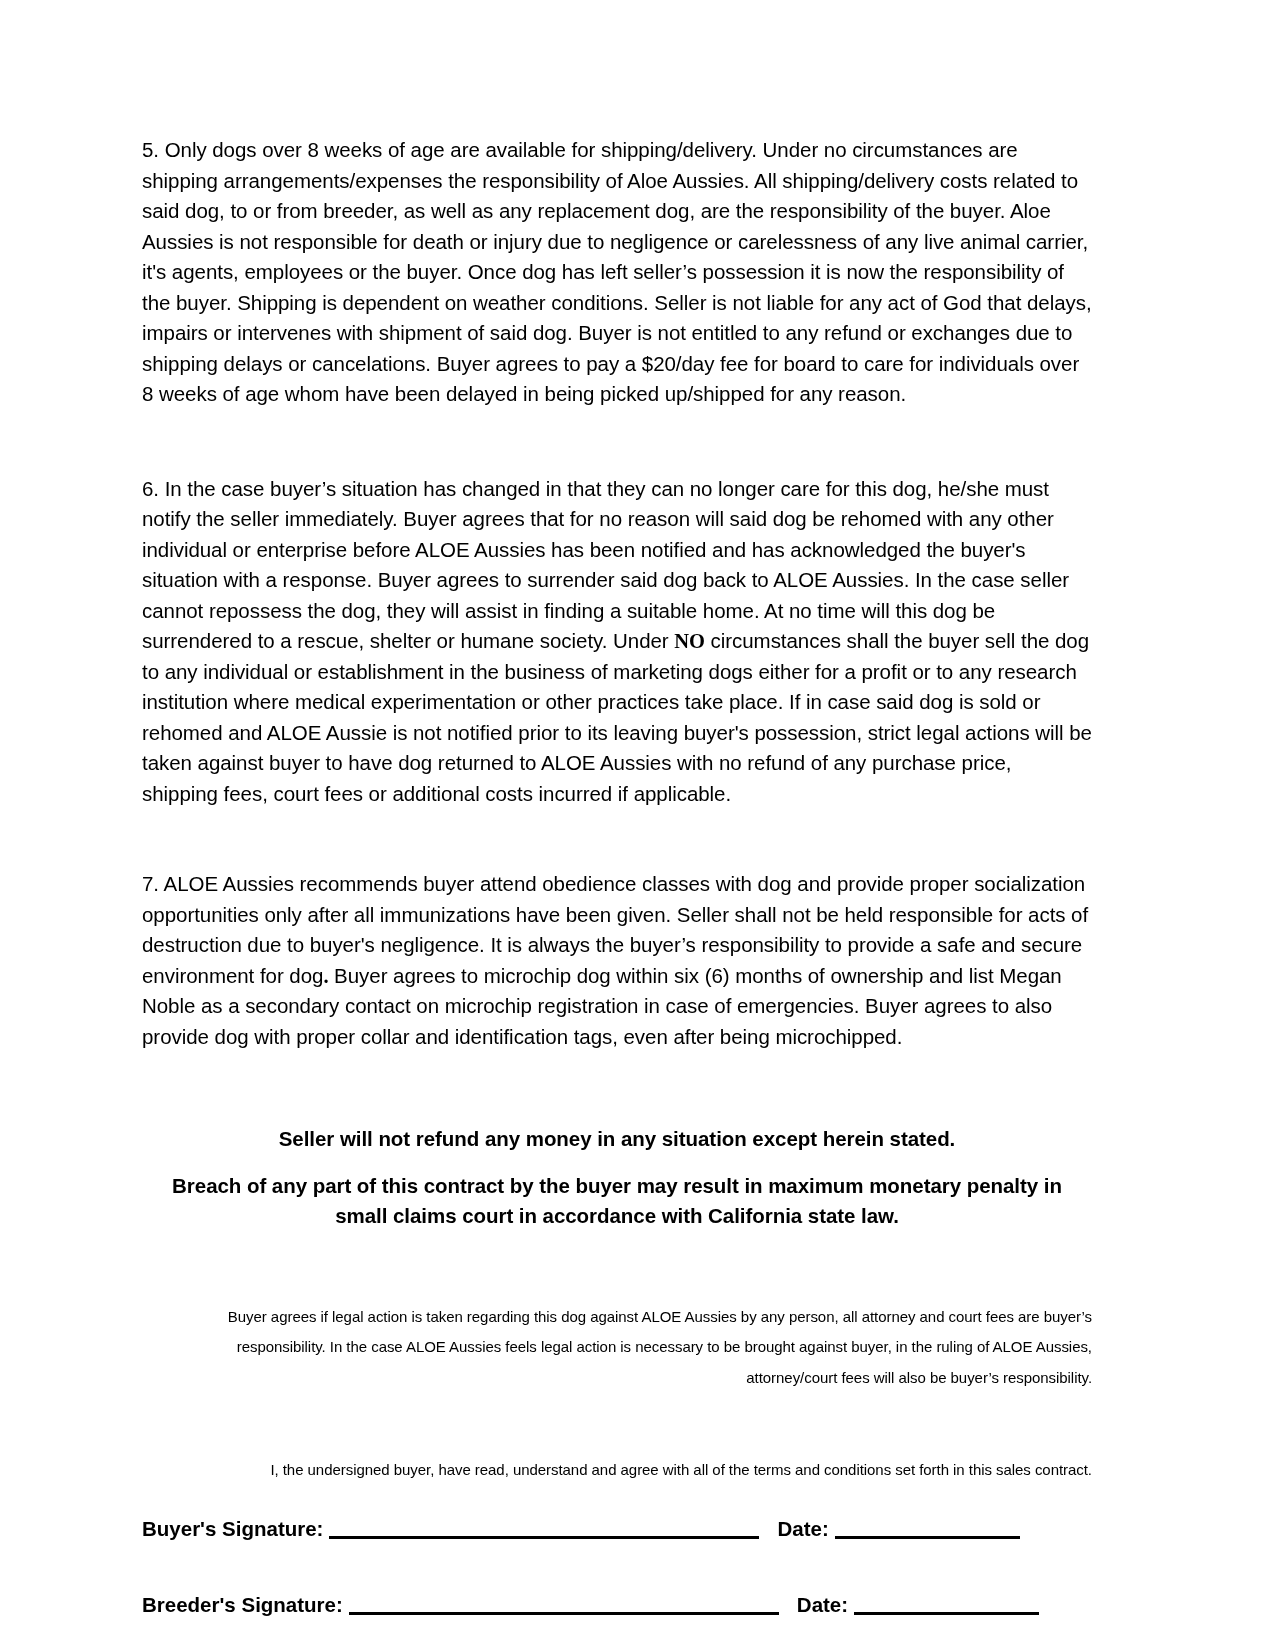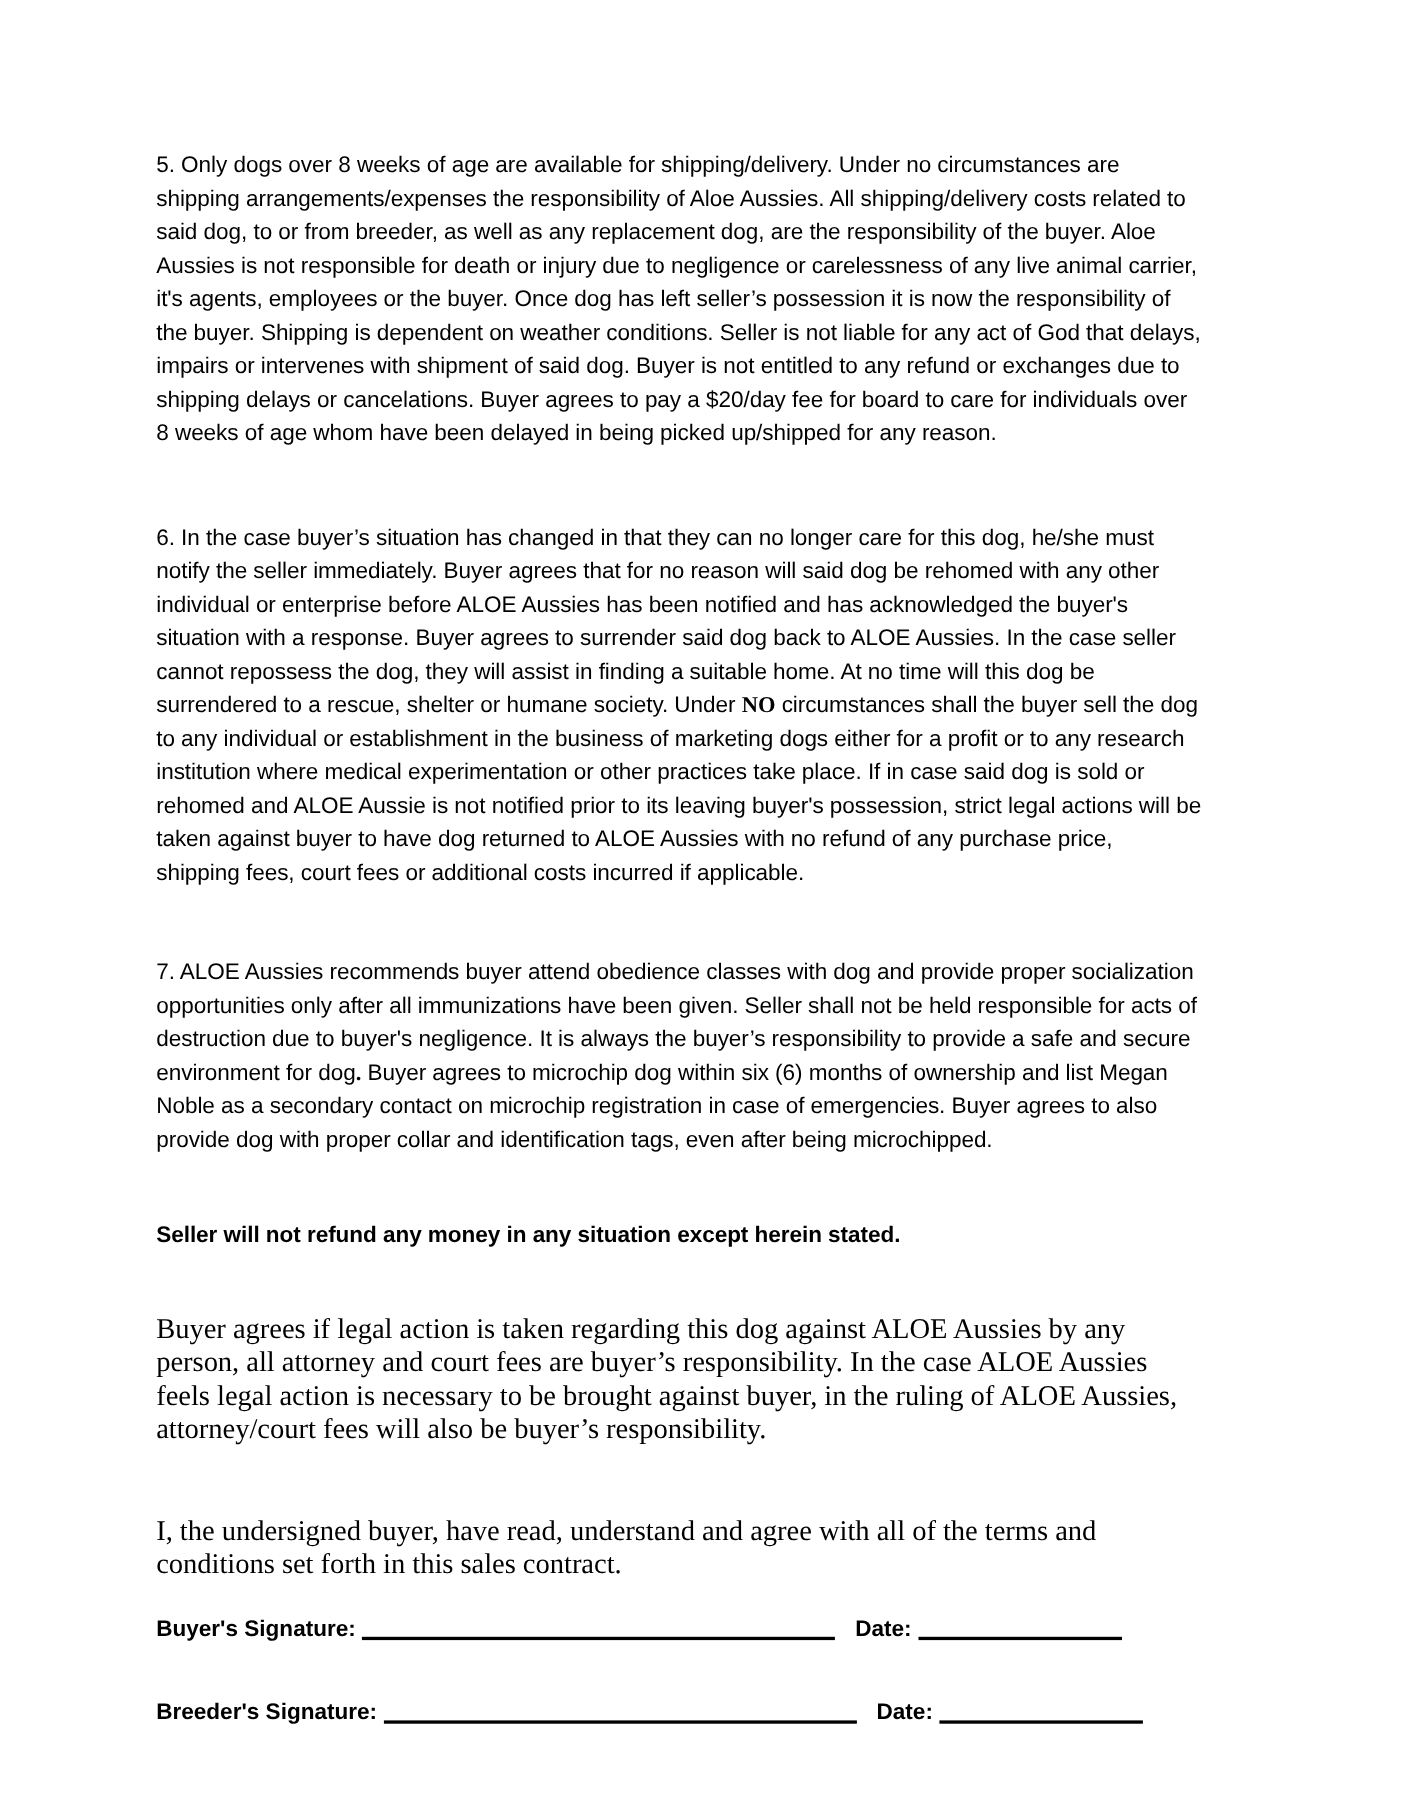--- a/index.html
+++ b/index.html
@@ -40,30 +40,30 @@
     margin-bottom: 34px;
   }
   .bold {
     font-weight: bold;
     font-family: Liberation Serif, serif;
   }
   .emphasis-block {
     font-weight: bold;
     font-size: 20.5px;
     line-height: 30.5px;
-    margin: 0;
+    text-align: center;
+    margin: 16px;
   }
   .emph-spacer {
     height: 26px;
   }
   .legal-block {
-    text-align: left;
-    font-size: 26px;
+    text-align: right;
+    font-size: 15px;
     line-height: 30.5px;
-    font-family: Liberation Serif, serif;
   }
   .spacer-46 { height: 46px; }
   .spacer-54 { height: 54px; }
   .spacer-30 { height: 30px; }
   .spacer-62 { height: 62px; }
 
   .sig-row {
     display: flex;
     font-size: 20.5px;
     font-weight: bold;
@@ -106,20 +106,21 @@
     <p class="para"><span>6. In the case buyer’s situation has changed in that they can no longer care for this dog, he/she must notify the seller immediately. Buyer agrees that for no reason will said dog be rehomed with any other individual or enterprise before ALOE Aussies has been notified and has acknowledged the buyer's situation with a response. Buyer agrees to surrender said dog back to ALOE Aussies. In the case seller cannot repossess the dog, they will assist in finding a suitable home. At no time will this dog be surrendered to a rescue, shelter or humane society. Under </span><span class="bold">NO</span><span> circumstances shall the buyer sell the dog to any individual or establishment in the business of marketing dogs either for a profit or to any research institution where medical experimentation or other practices take place. If in case said dog is sold or rehomed and ALOE Aussie is not notified prior to its leaving buyer's possession, strict legal actions will be taken against buyer to have dog returned to ALOE Aussies with no refund of any purchase price, shipping fees, court fees or additional costs incurred if applicable.</span></p>
 
     <div class="spacer-30"></div>
 
     <p class="para"><span>7. ALOE Aussies recommends buyer attend obedience classes with dog and provide proper socialization opportunities only after all immunizations have been given. Seller shall not be held responsible for acts of destruction due to buyer's negligence. It is always the buyer’s responsibility to provide a safe and secure environment for dog</span><span class="bold">.</span><span> Buyer agrees to microchip dog within six (6) months of ownership and list Megan Noble as a secondary contact on microchip registration in case of emergencies. Buyer agrees to also provide dog with proper collar and identification tags, even after being microchipped.</span></p>
 
     <div class="emph-spacer"></div>
 
     <p class="emphasis-block">Seller will not refund any money in any situation except herein stated.</p>
 
+    <p class="emphasis-block">Breach of any part of this contract by the buyer may result in maximum monetary penalty in small claims court in accordance with California state law.</p>
 
     <div class="spacer-54"></div>
 
     <p class="legal-block">Buyer agrees if legal action is taken regarding this dog against ALOE Aussies by any person, all attorney and court fees are buyer’s responsibility. In the case ALOE Aussies feels legal action is necessary to be brought against buyer, in the ruling of ALOE Aussies, attorney/court fees will also be buyer’s responsibility.</p>
 
     <div class="spacer-62"></div>
 
     <p class="legal-block">I, the undersigned buyer, have read, understand and agree with all of the terms and conditions set forth in this sales contract.</p>
 
     <div class="spacer-30"></div>

